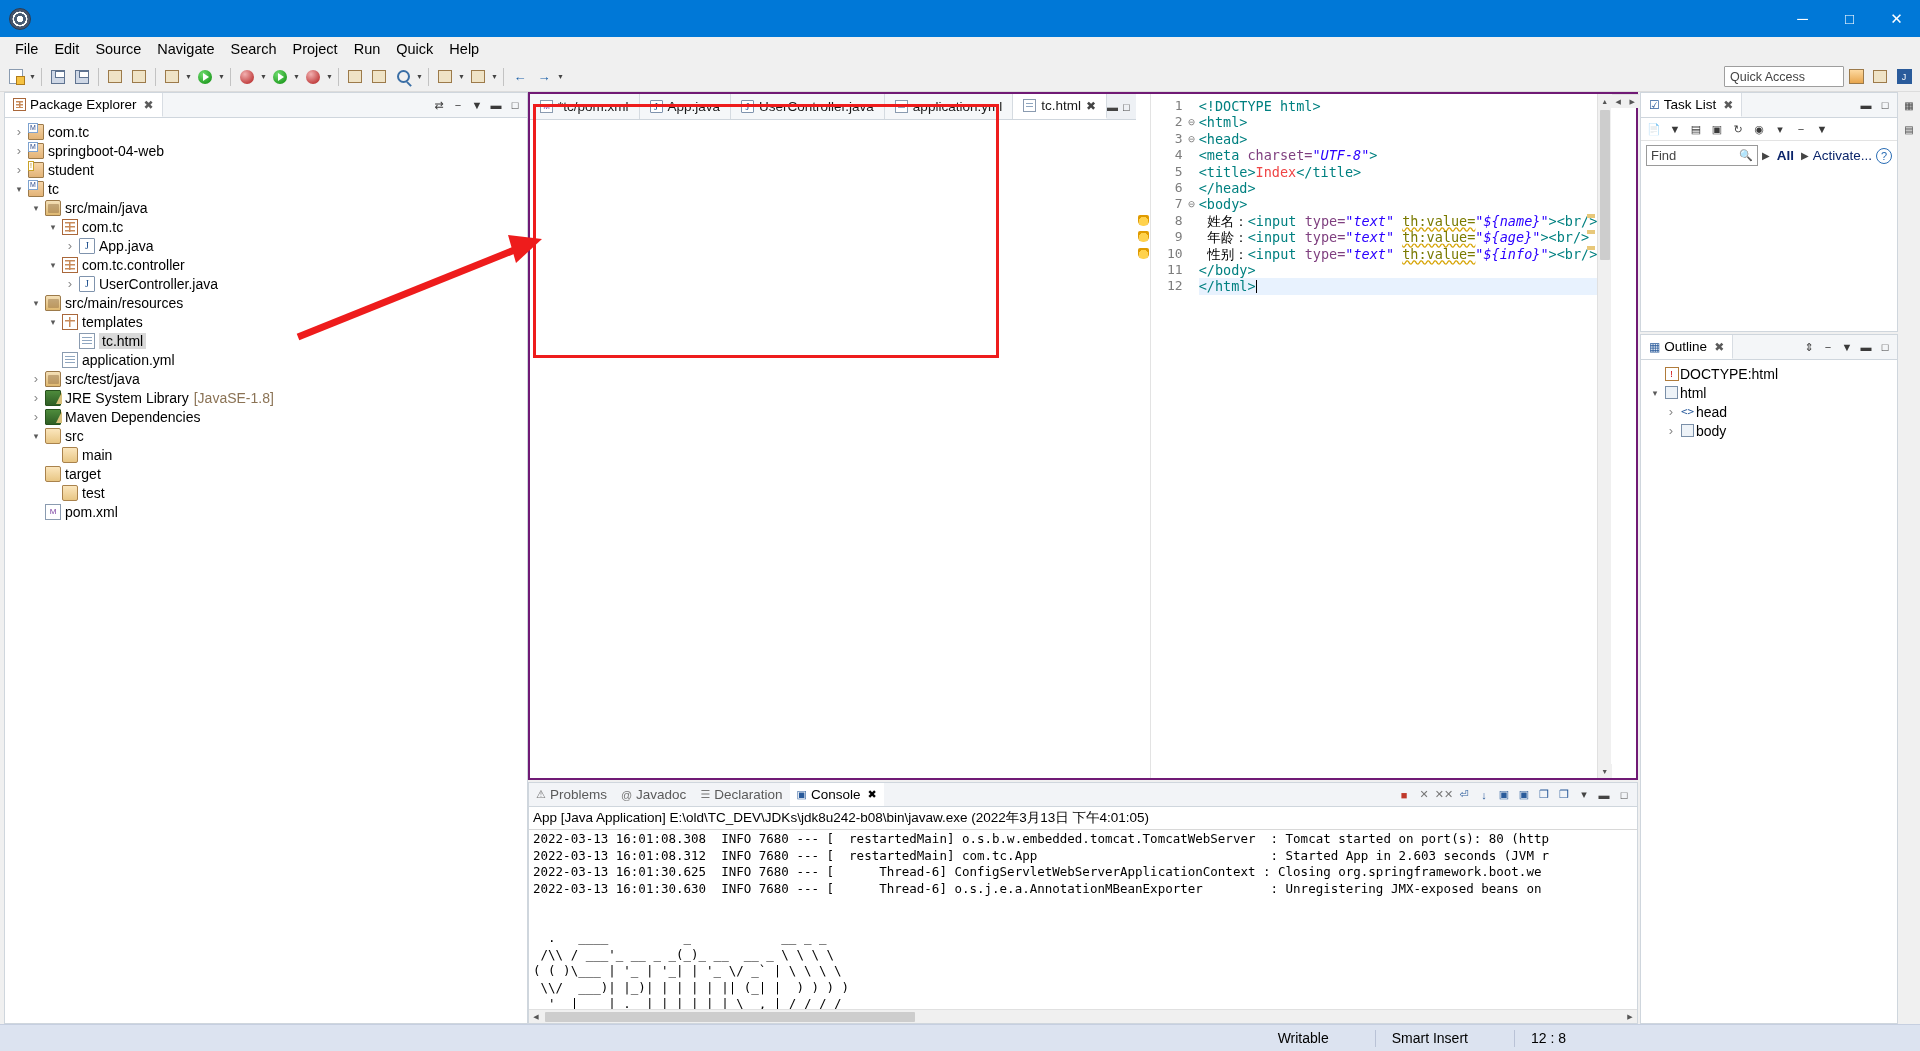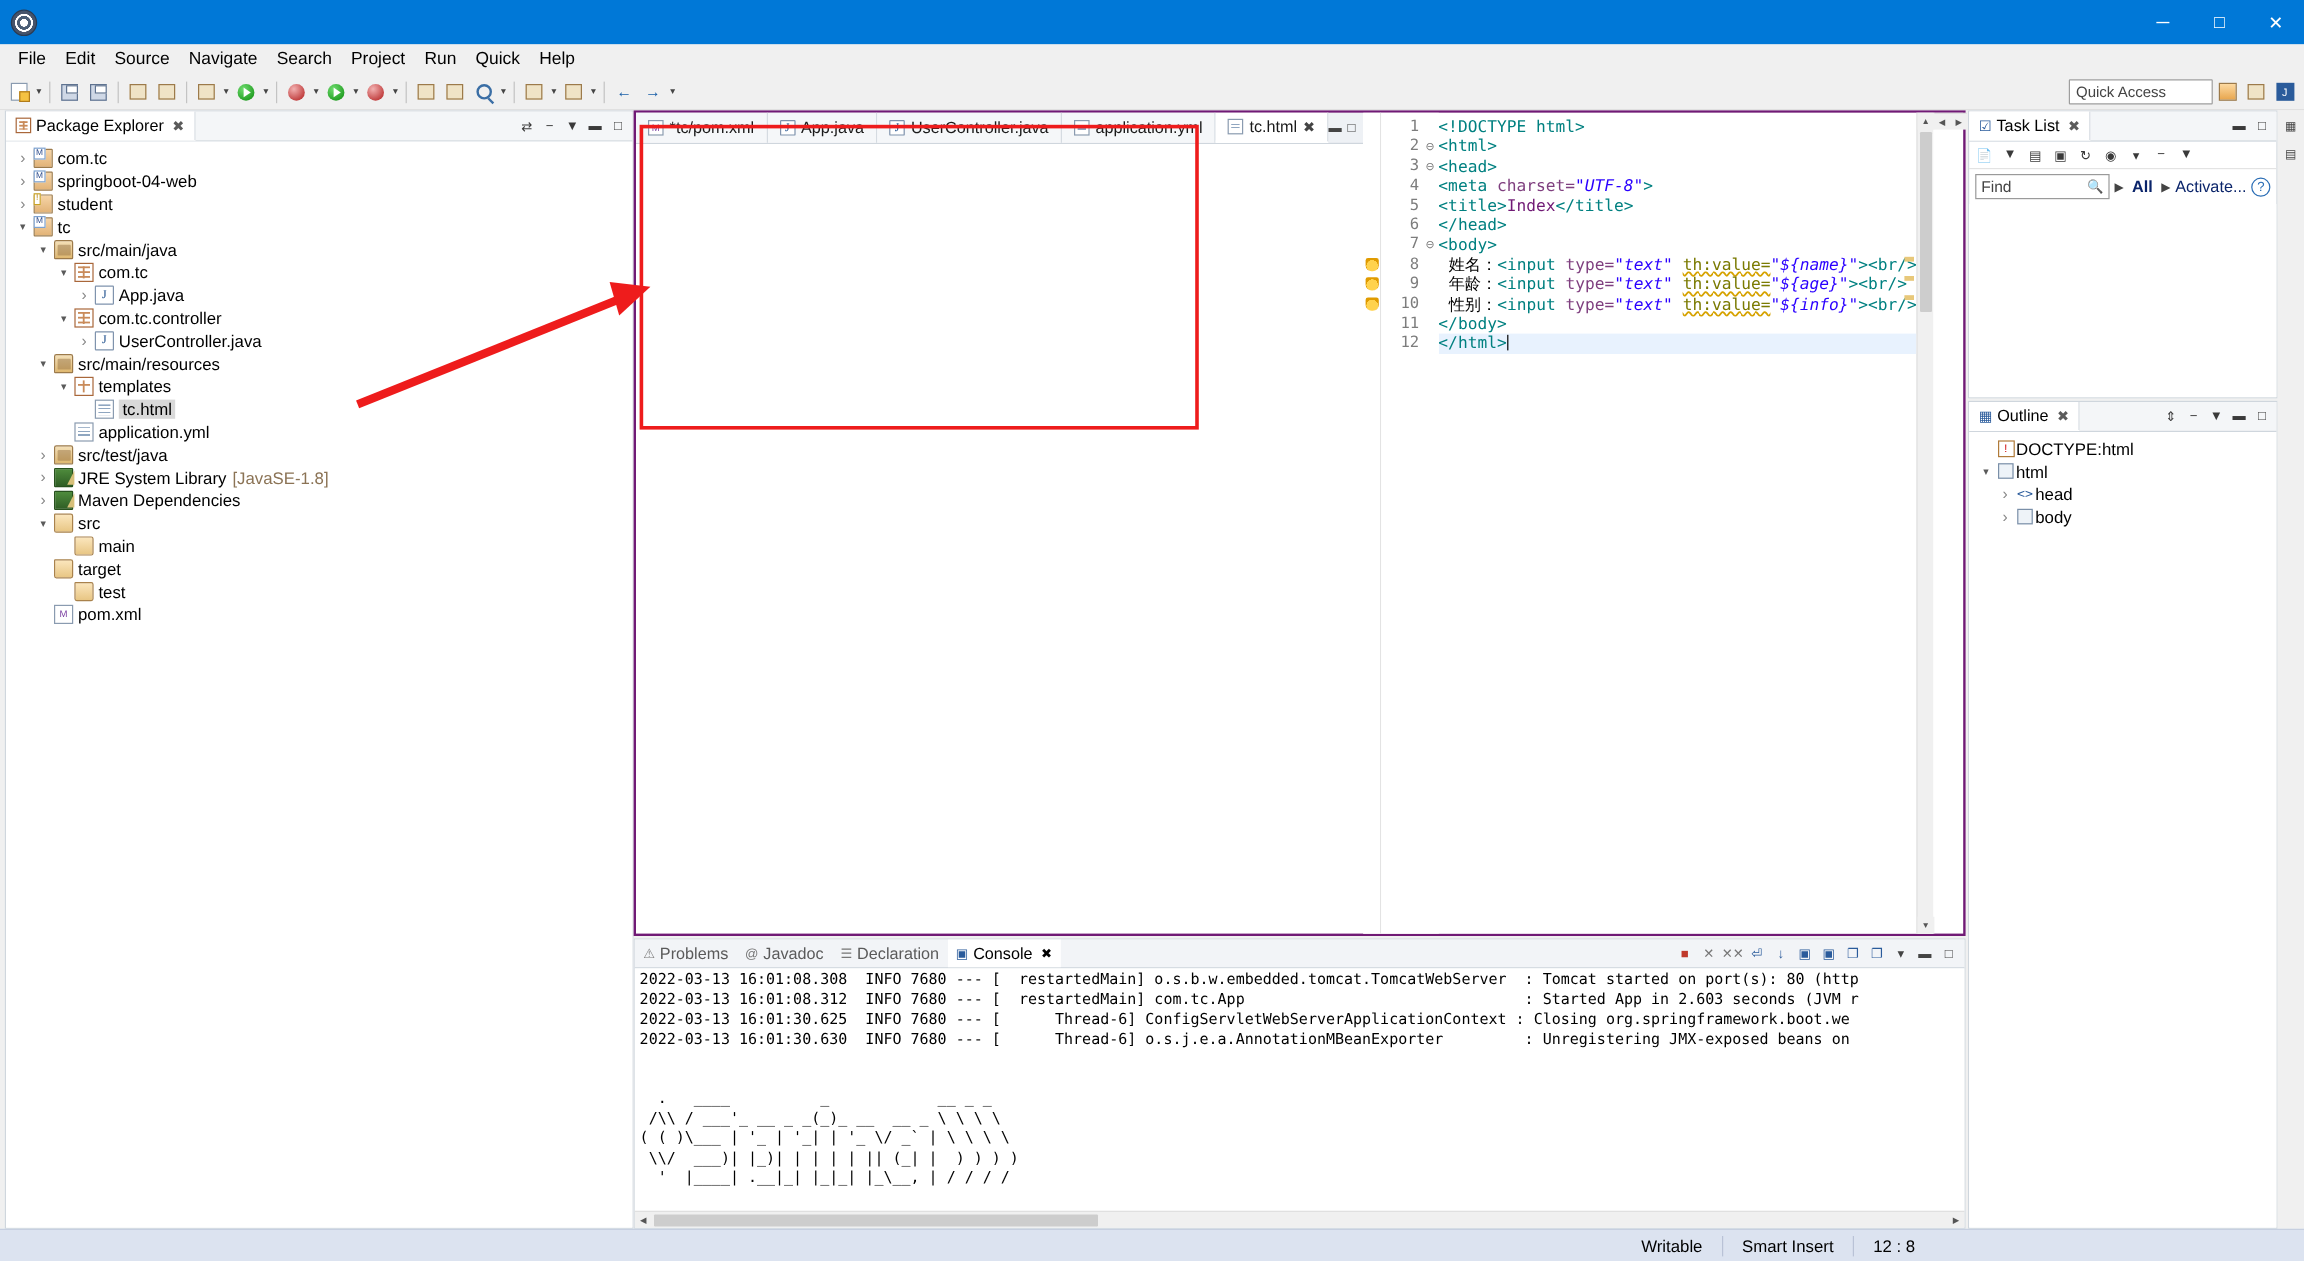--- a/index.html
+++ b/index.html
@@ -179,21 +179,21 @@
   .fl { height: 16.4px; line-height: 16.4px; display: flex; align-items: center; justify-content: center; color: #777; font-size: 9px; }
   .warn-marker {
     position: absolute; left: 2px; width: 11px; height: 11px;
     background: radial-gradient(circle at 50% 60%, #ffd24d 0 55%, #e09b00 57% 100%);
     border-radius: 2px 2px 5px 5px;
   }
   
   .t-tag { color: #008080; }
   .t-attr { color: #7f3f7f; }
   .t-str { color: #2a00ff; font-style: italic; }
-  .t-txt { color: #701a75; margin-top: 16px; }
+  .t-txt { color: #ef4444; margin-top: 16px; }
   .t-doc { color: #008080; }
   .t-thattr { color: #7a7a00; text-decoration: underline wavy #d6a200; }
   .t-cn { color: #000; font-family: "DejaVu Sans", sans-serif; }
   .caret-bar { display:inline-block; width:1px; height:13px; background:#000; vertical-align:-2px; }
 
   .ed-scroll-v {
     width: 14px; flex: 0 0 14px; background: #f0f0f0; border-left: 1px solid #e0e0e0;
     display: flex; flex-direction: column; align-items: center;
   }
   .sc-arrow { width: 14px; height: 14px; display:flex; align-items:center; justify-content:center; font-size:7px; color:#555; background:#f0f0f0; }
@@ -251,21 +251,21 @@
   
   .far-right { width: 22px; flex: 0 0 22px; background: #f0f0f0; display: flex; flex-direction: column; align-items: center; padding-top: 4px; gap: 6px; }
   .fr-ico { width: 18px; height: 18px; display: flex; align-items: center; justify-content: center; font-size: 10px; color: #444; }
 
   
   .far-left { width: 4px; flex: 0 0 4px; background: #f0f0f0; }
 
   
   .statusbar {
     height: 27px; flex: 0 0 27px; background: #dce3f0; display: flex; align-items: center;
-    font-size: 14px; padding: 0 8px; border-top: 1px solid #c6cfe0;
+    font-size: 14px; padding: 0 8px; border-top: 1px solid #c6cfe0; gap: 30px;
   }
   .statusbar .sb-spacer { flex: 1 1 auto; }
   .sb-item { padding: 0 16px; border-left: 1px solid #b9c2d6; height: 17px; display: flex; align-items: center; }
   .sb-item.first { border-left: none; }
 
   
   .g { display:inline-block; }
   .g-new { width:14px;height:15px;background:#fff;border:1px solid #8a9bb0;position:relative; }
   .g-new::after{content:"";position:absolute;right:-3px;bottom:-2px;width:7px;height:7px;background:#f5c242;border:1px solid #b07b1a;}
   .g-save { width:14px;height:14px;background:#cfd8e6;border:1px solid #5f7390;position:relative; }
@@ -661,20 +661,21 @@
               <span class="vt-ico" style="color: rgb(42, 91, 155);">↓</span>
               <span class="vt-ico" style="color: rgb(42, 91, 155);">▣</span>
               <span class="vt-ico" style="color: rgb(42, 91, 155);">▣</span>
               <span class="vt-ico" style="color: rgb(42, 91, 155);">❐</span>
               <span class="vt-ico" style="color: rgb(42, 91, 155);">❐</span>
               <span class="vt-ico" style="color: rgb(68, 68, 68);">▾</span>
               <span class="vt-ico" style="color: rgb(68, 68, 68);">▬</span>
               <span class="vt-ico" style="color: rgb(68, 68, 68);">□</span>
             </div>
           </div>
+        <div class="con-head">App [Java Application] E:\old\TC_DEV\JDKs\jdk8u242-b08\bin\javaw.exe (2022年3月13日 下午4:01:05)</div>
         <div class="con-body" id="con-body"><div>2022-03-13 16:01:08.308  INFO 7680 --- [  restartedMain] o.s.b.w.embedded.tomcat.TomcatWebServer  : Tomcat started on port(s): 80 (http</div><div>2022-03-13 16:01:08.312  INFO 7680 --- [  restartedMain] com.tc.App                               : Started App in 2.603 seconds (JVM r</div><div>2022-03-13 16:01:30.625  INFO 7680 --- [      Thread-6] ConfigServletWebServerApplicationContext : Closing org.springframework.boot.we</div><div>2022-03-13 16:01:30.630  INFO 7680 --- [      Thread-6] o.s.j.e.a.AnnotationMBeanExporter         : Unregistering JMX-exposed beans on</div><div>&nbsp;</div><div>&nbsp;</div><div>  .   ____          _            __ _ _</div><div> /\\ / ___'_ __ _ _(_)_ __  __ _ \ \ \ \</div><div>( ( )\___ | '_ | '_| | '_ \/ _` | \ \ \ \</div><div> \\/  ___)| |_)| | | | | || (_| |  ) ) ) )</div><div>  '  |____| .__|_| |_|_| |_\__, | / / / /</div></div>
         <div class="ed-scroll-h">
           <div class="sch-arrow">◀</div>
           <div style="width:370px;height:10px;background:#cdcdcd;margin-left:2px;border-radius:1px"></div>
           <div style="flex:1 1 auto"></div>
           <div class="sch-arrow">▶</div>
         </div>
       </div>
     </div>
 

